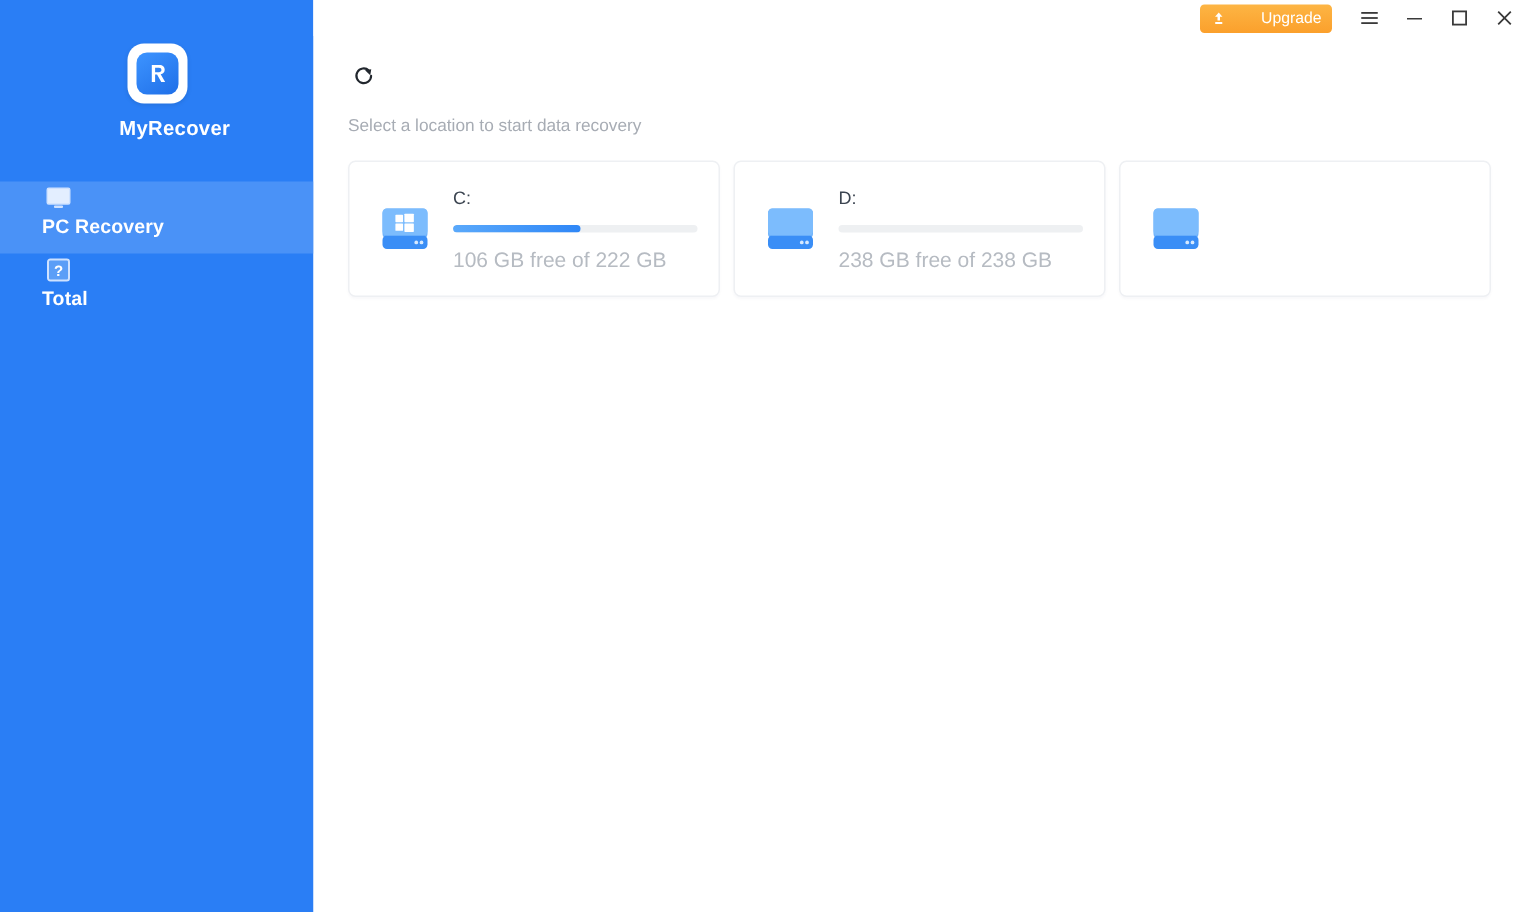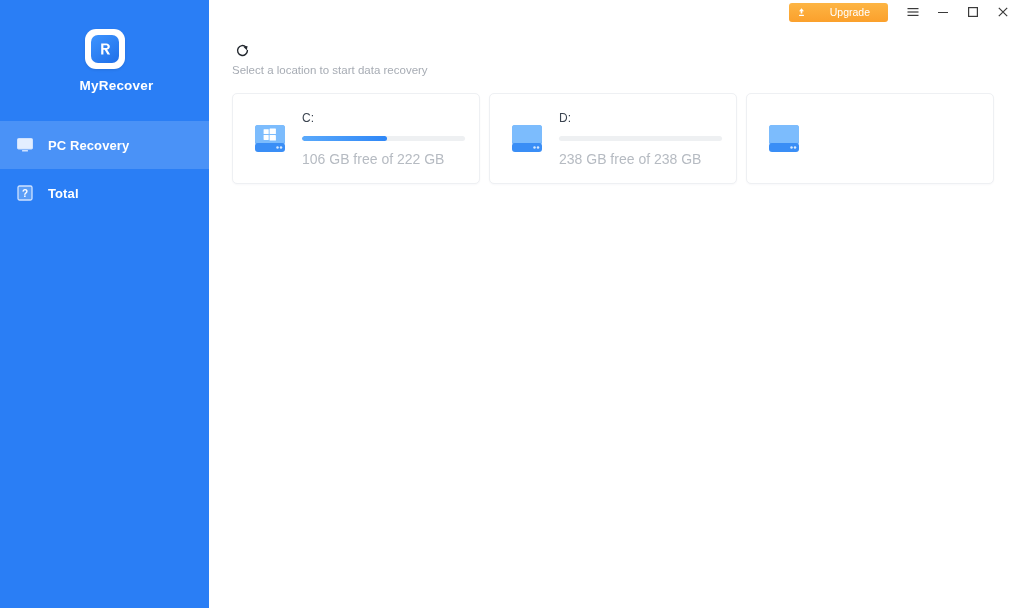--- a/index.html
+++ b/index.html
@@ -53,23 +53,24 @@
     font-size: 13.5px;
     font-weight: bold;
     letter-spacing: .2px;
     margin-left: 24px;
   }
 
   .nav { margin-top: 28px; }
   .nav-item {
     height: 48px;
     display: flex;
-    align-items: center;
-    padding-left: 14px;
-    cursor: pointer;
+    align-items: flex-start;
+    padding-left: 28px;
+    cursor: pointer;
+    flex-direction: column;
   }
   .nav-item.active { background: #4a92f7; }
   .nav-icon {
     width: 22px; height: 22px;
     flex: 0 0 22px;
     display: flex;
     align-items: center;
     justify-content: center;
     margin-right: 12px;
   }
@@ -94,21 +95,21 @@
     top: 0; left: 0; right: 0;
     height: 24px;
     display: flex;
     align-items: center;
     justify-content: flex-end;
     padding-right: 6px;
     background: #ffffff;
   }
   .upgrade-btn {
     height: 19px;
-    padding: 0 18px 0 7px;
+    padding: 0 7px 0 7px;
     border-radius: 3px;
     background: linear-gradient(180deg, #fdb544 0%, #fba02c 100%);
     color: #ffffff;
     font-size: 10.5px;
     display: flex;
     align-items: center;
     gap: 23px;
     cursor: pointer;
     border: none;
     margin-right: 10px;
@@ -137,21 +138,21 @@
     letter-spacing: -.1px;
   }
   .refresh-btn {
     width: 20px; height: 20px;
     display: flex;
     align-items: center;
     justify-content: center;
     cursor: pointer;
   }
   .page-subtitle {
-    margin-top: 4px;
+    margin-top: 18px;
     font-size: 11.5px;
     color: #a7acb4;
   }
 
   
   .cards {
     margin-top: 17px;
     display: flex;
     gap: 9px;
   }

